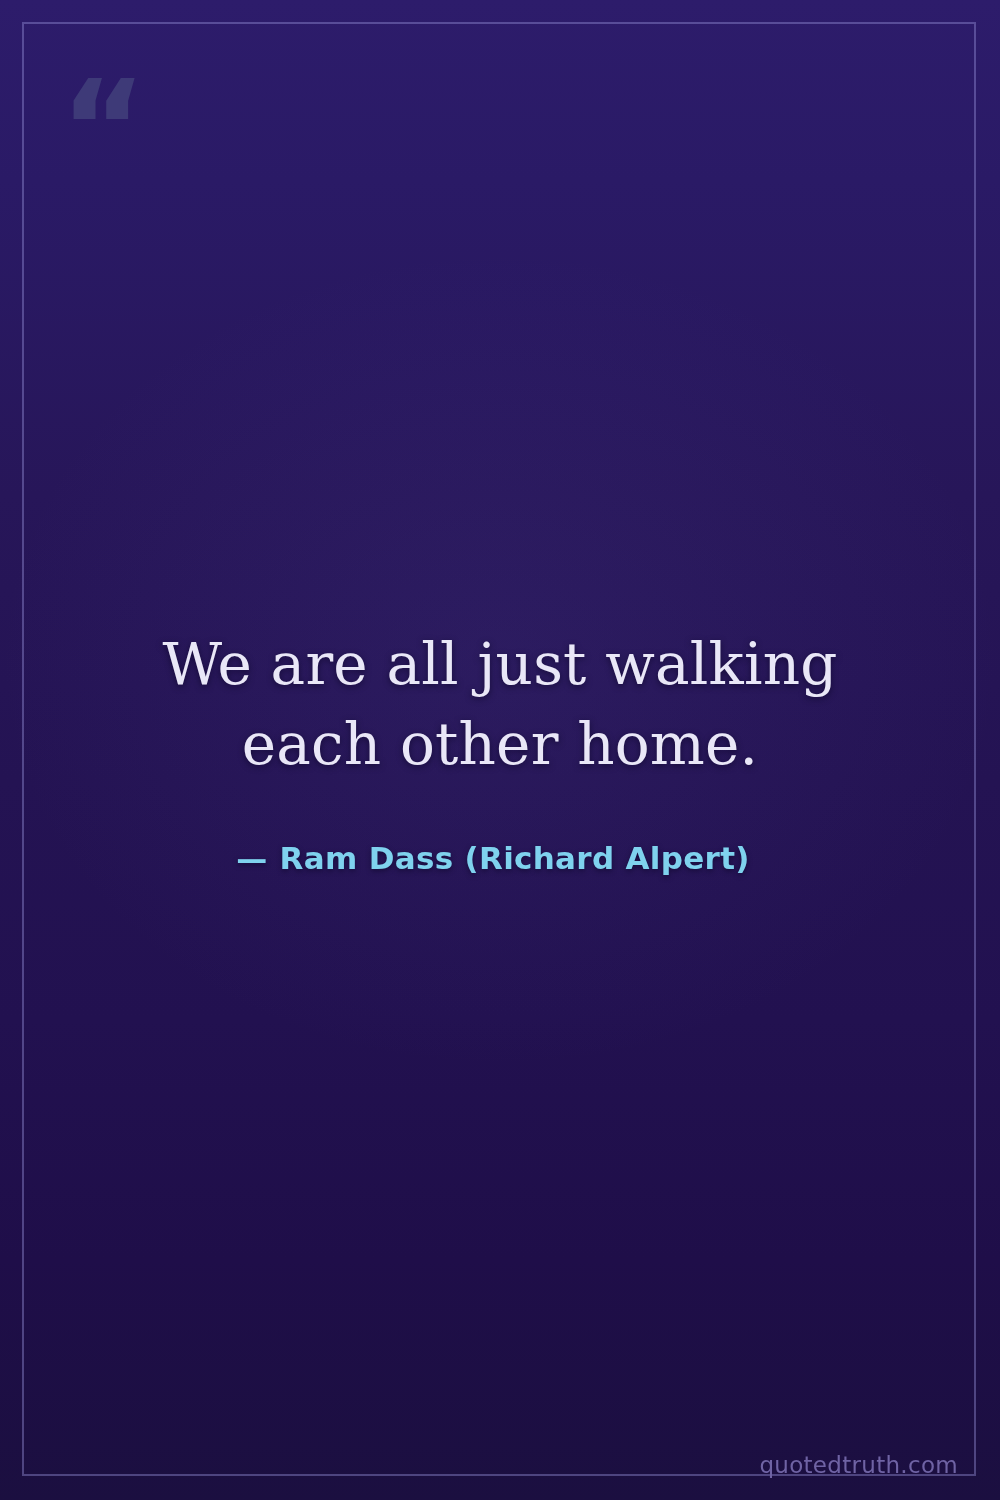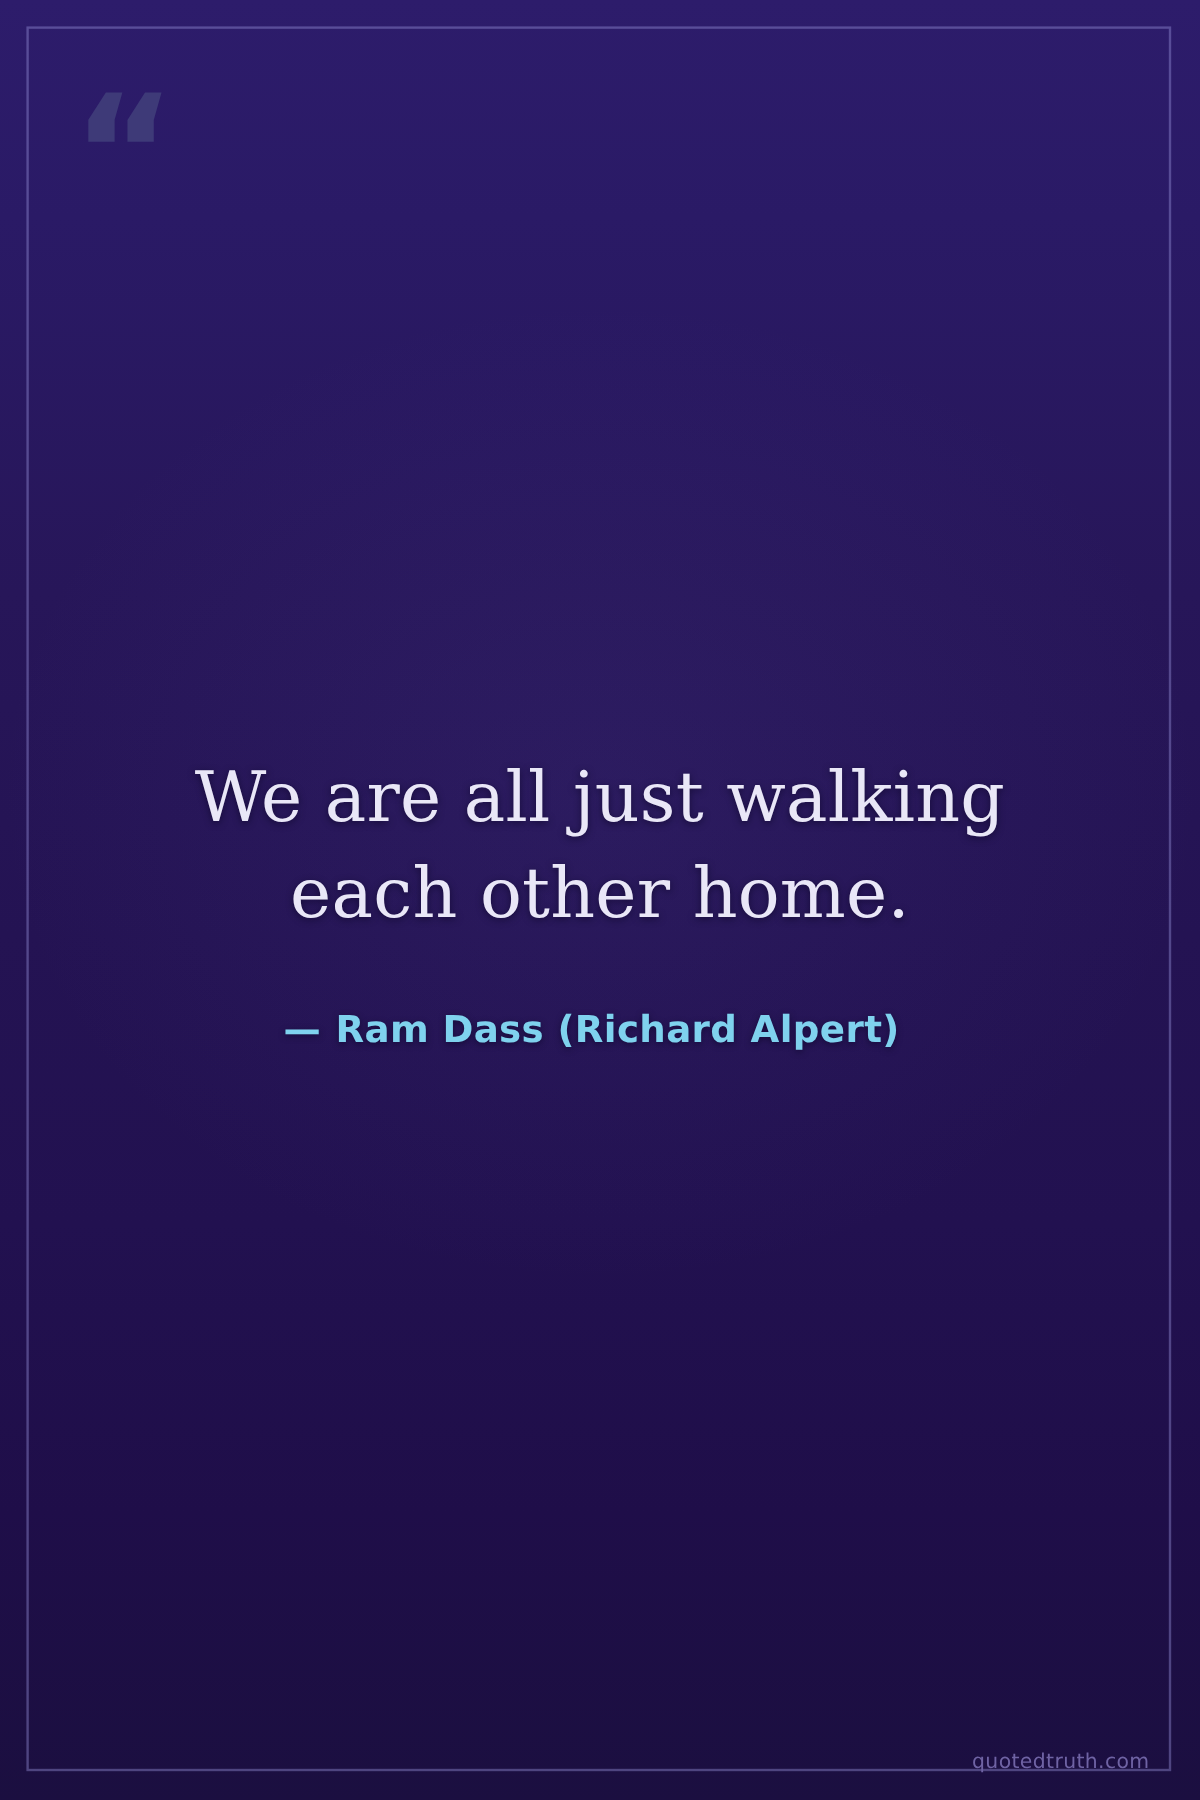--- a/index.html
+++ b/index.html
@@ -108,21 +108,21 @@
 
   .attribution .dash {
     margin-right: 12px;
   }
 
   .watermark {
     position: absolute;
     right: 42px;
     bottom: 22px;
     font-family: "DejaVu Sans", "Liberation Sans", sans-serif;
-    font-size: 17px;
+    font-size: 23px;
     font-weight: 400;
     color: #6f63a4;
     letter-spacing: 0.3px;
     user-select: none;
   }
 </style>
 </head>
 <body>
 
 <div class="quote-card">

